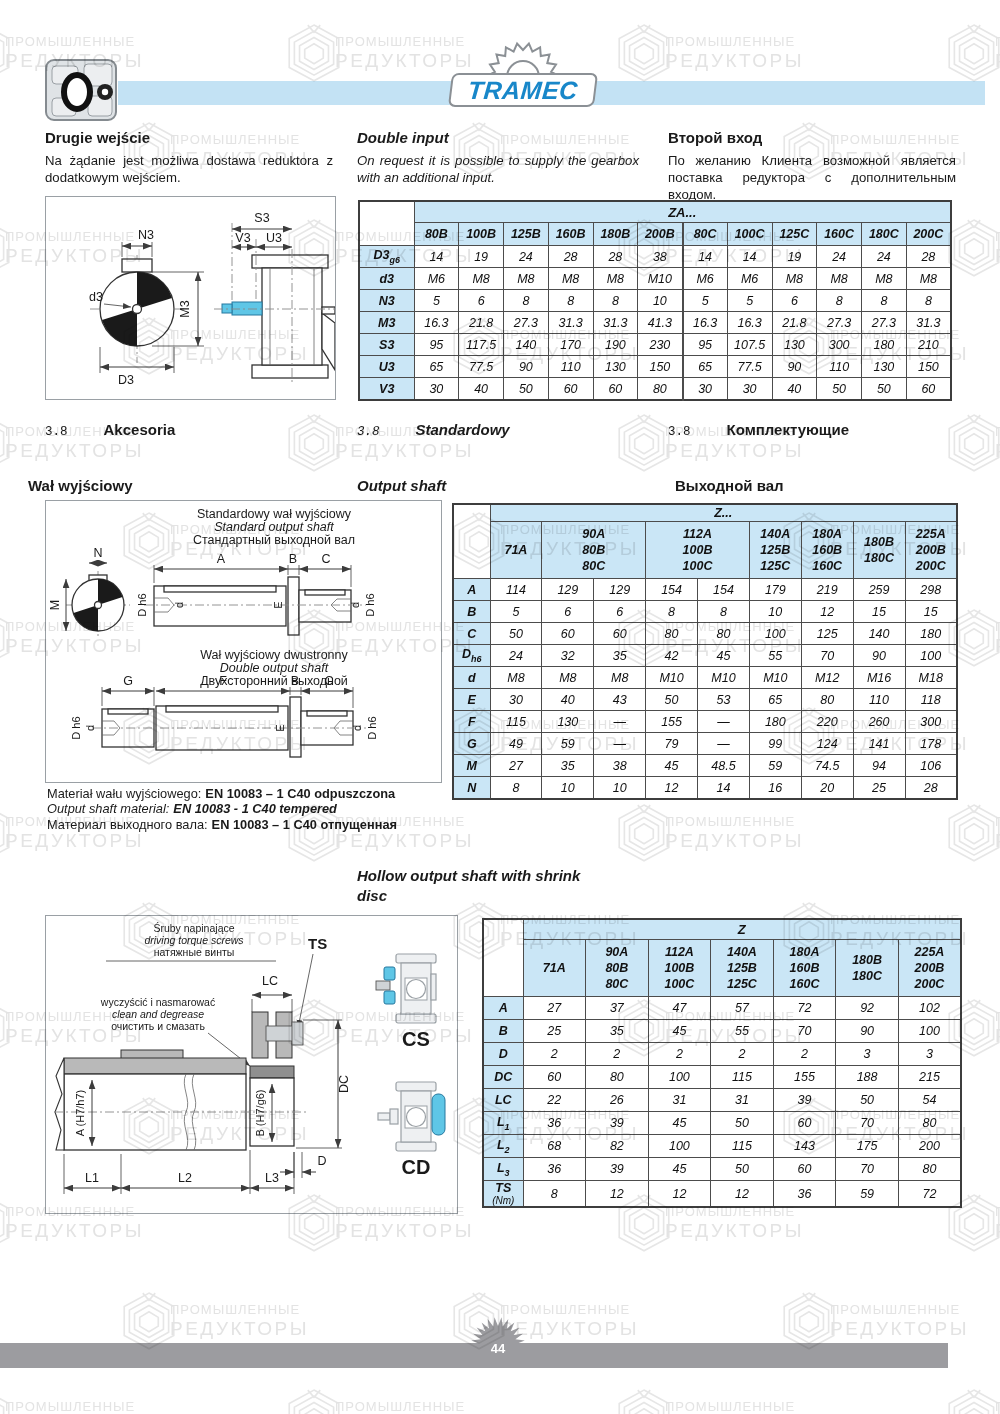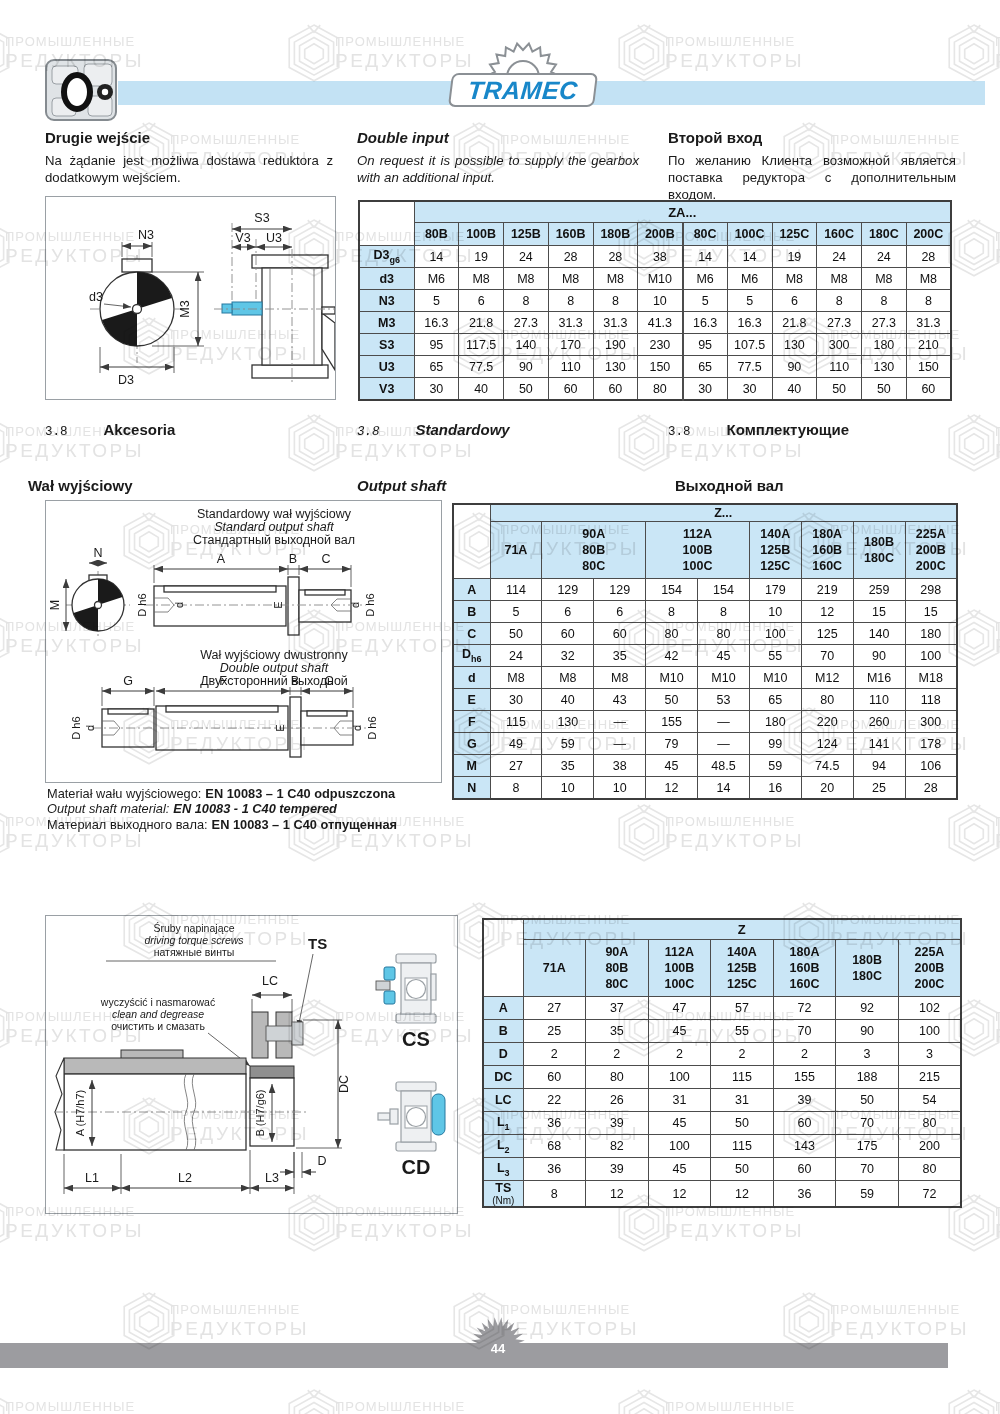--- a/index.html
+++ b/index.html
@@ -75,21 +75,21 @@
   #hsh-pl{left:45px;top:866px;width:245px;line-height:1.3;}
   #hsh-en{left:357px;top:866px;width:255px;line-height:1.3;}
   #hsh-ru{left:668px;top:866px;width:250px;line-height:1.3;}
 
   
   #material{left:47px;top:786px;font-size:12.8px;line-height:1.2;z-index:2;}
   #material b{margin-left:4px;}
 
   
   .dtable{border-collapse:collapse;table-layout:fixed;background:#14b8a6;z-index:2;
-          border:2px solid #3d3d3d;}
+          border:2px solid #3d3d3d;font-style:italic;}
   .dtable th,.dtable td{border:1px solid #4c4c4c;text-align:center;vertical-align:middle;
           padding:0;color:#111;overflow:hidden;}
   .dtable .ttl{background:#cae6f6;font-weight:bold;font-size:13px;}
   .dtable .colh{background:#cae6f6;font-weight:bold;font-size:12.5px;line-height:1.3;}
   .dtable .rowh{background:#cae6f6;font-weight:bold;font-size:12.5px;}
   .dtable td{font-size:12.5px;background:#fff;}
   .dtable .corner{background:#fff;}
   .dtable .thick-r{border-right-width:2.5px;}
   .dtable sub{font-size:9px;}
   .rowh .note{font-size:10px;font-weight:normal;line-height:1.1;}
@@ -595,20 +595,21 @@
         </tr>
       </tbody>
     </table>
 
   <div class="abs" id="material">
     <div><span>Materiał wału wyjściowego:</span><b>EN 10083 – 1 C40 odpuszczona</b></div>
     <div class="it"><span>Output shaft material:</span><b>EN 10083 - 1 C40 tempered</b></div>
     <div><span>Материал выходного вала:</span><b>EN 10083 – 1 C40 отпущенная</b></div>
   </div>
 
+  <div class="abs sec-title it" id="hsh-en">Hollow output shaft with shrink disc</div>
 
   <div class="abs dgbox" id="dg3">
     <svg viewBox="0 0 411 297">
       <defs>
         <marker id="m3" viewBox="0 0 8 6" refX="8" refY="3" markerWidth="9" markerHeight="7" orient="auto-start-reverse">
           <path d="M0,0 L8,3 L0,6 Z" fill="#3c3c3c"></path>
         </marker>
       </defs>
       <text class="dlb dlb-xs" x="148" y="16" text-anchor="middle">Śruby napinające</text>
       <text class="dlb dlb-xs dlb-i" x="148" y="28" text-anchor="middle">driving torque screws</text>

